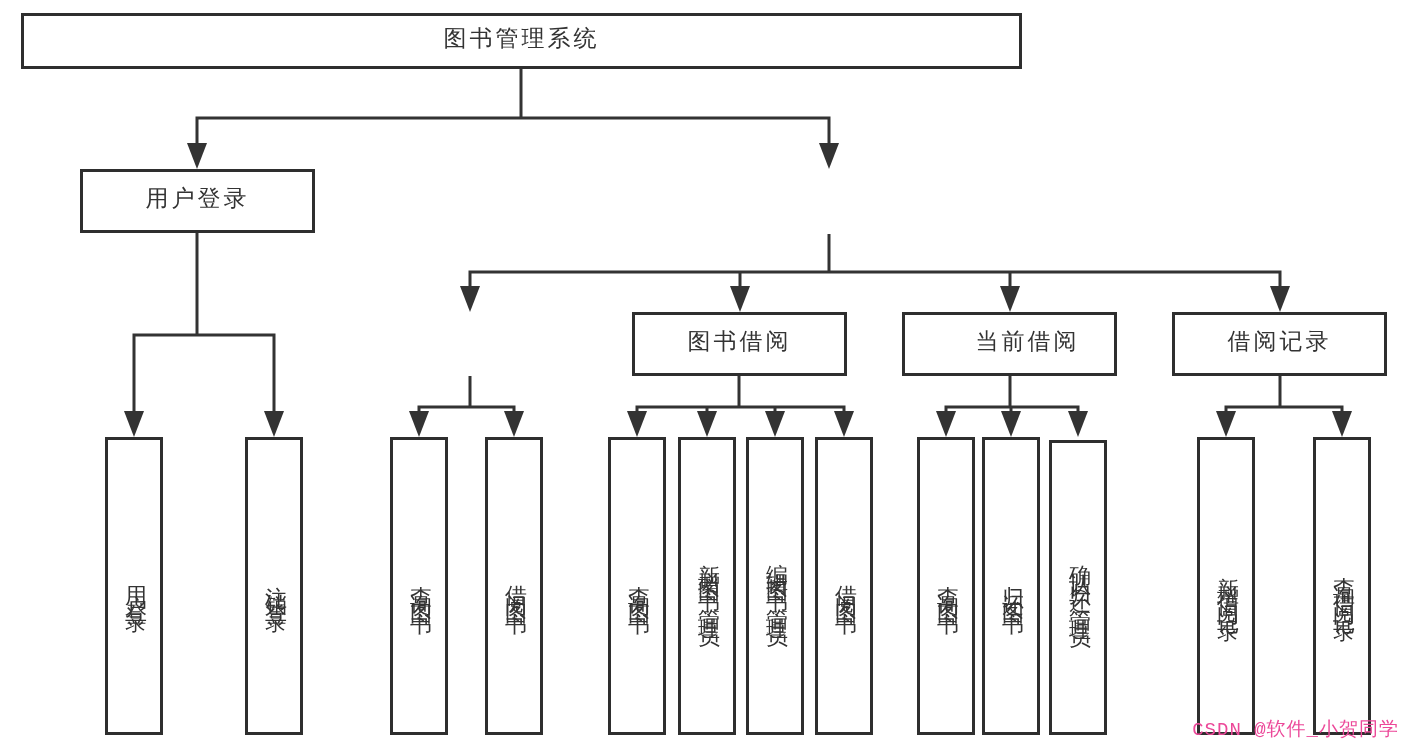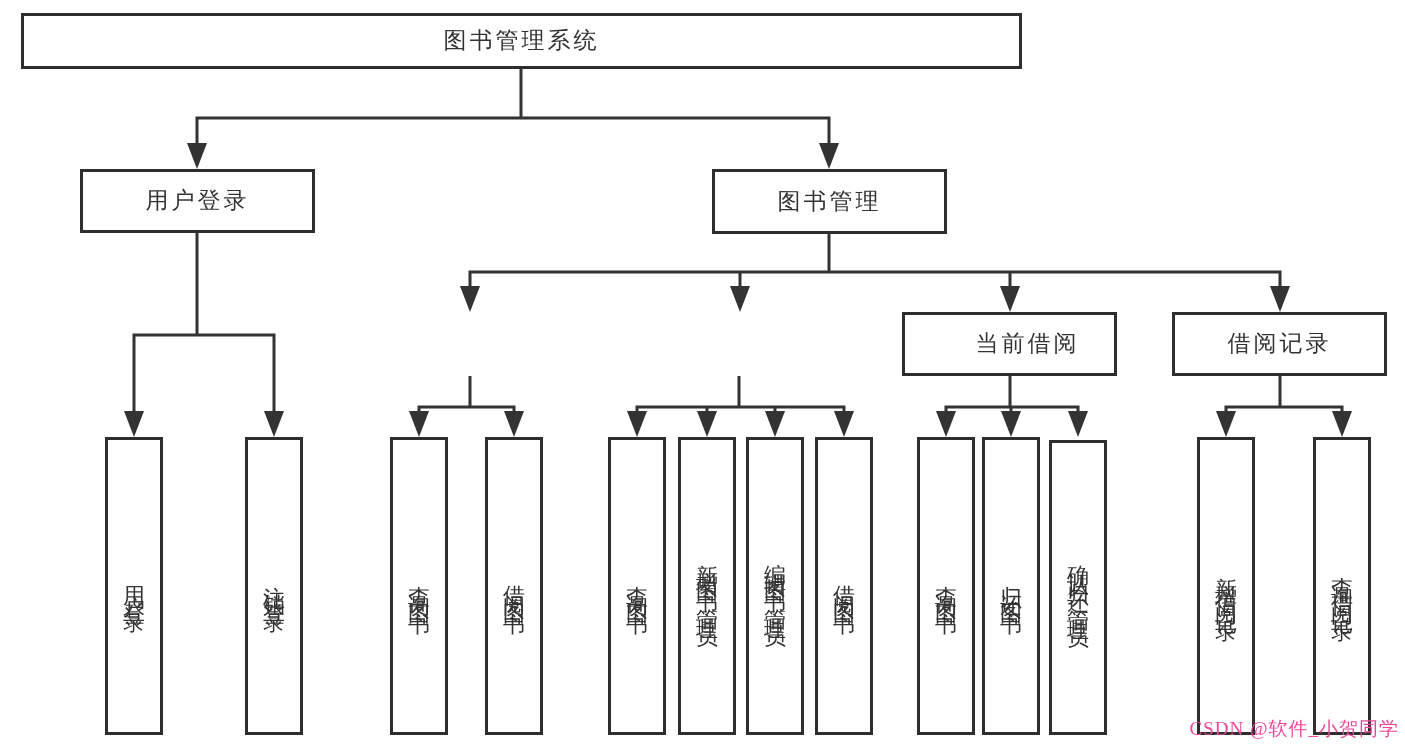--- a/index.html
+++ b/index.html
@@ -1,21 +1,21 @@
 <!DOCTYPE html>
 <html><head>
 <meta charset="utf-8">
 <style>
   html, body { margin: 0; padding: 0; background: #ffffff; }
   .stage {
     position: relative;
     width: 1405px;
     height: 747px;
     background: #ffffff;
-    font-family: Liberation Serif, serif;
+    font-family: Liberation Mono, monospace;
     overflow: hidden;
   }
   .wires { position: absolute; left: 0; top: 0; }
   .box {
     position: absolute;
     box-sizing: border-box;
     background: #ffffff;
     border: 3px solid #2e2e2e;
     color: #333333;
     display: flex;
@@ -97,22 +97,22 @@
       <polygon points="1001,411 1021,411 1011,437"></polygon>
       <polygon points="1068,411 1088,411 1078,437"></polygon>
       <polygon points="1216,411 1236,411 1226,437"></polygon>
       <polygon points="1332,411 1352,411 1342,437"></polygon>
     </g>
   </svg>
 
   <div class="box" style="left:21px; top:13px; width:1001px; height:56px;">图书管理系统</div>
 
   <div class="box" style="left:80px; top:169px; width:235px; height:64px;">用户登录</div>
-  <div class="box" style="left:712px; top:169px; width:235px; height:65px;">图书管理</div>
 
+  <div class="box" style="left:632px; top:312px; width:215px; height:64px;">图书借阅</div>
   <div class="box" style="left:902px; top:312px; width:215px; height:64px;padding-left:36px;">当前借阅</div>
   <div class="box" style="left:1172px; top:312px; width:215px; height:64px;">借阅记录</div>
 
   <div class="box leaf" style="left:105px; top:437px; width:58px; height:298px;">用户登录</div>
   <div class="box leaf" style="left:245px; top:437px; width:58px; height:298px;">注销登录</div>
 
   <div class="box leaf" style="left:390px; top:437px; width:58px; height:298px;">查询图书</div>
   <div class="box leaf" style="left:485px; top:437px; width:58px; height:298px;">借阅图书</div>
 
   <div class="box leaf" style="left:608px; top:437px; width:58px; height:298px;">查询图书</div>

